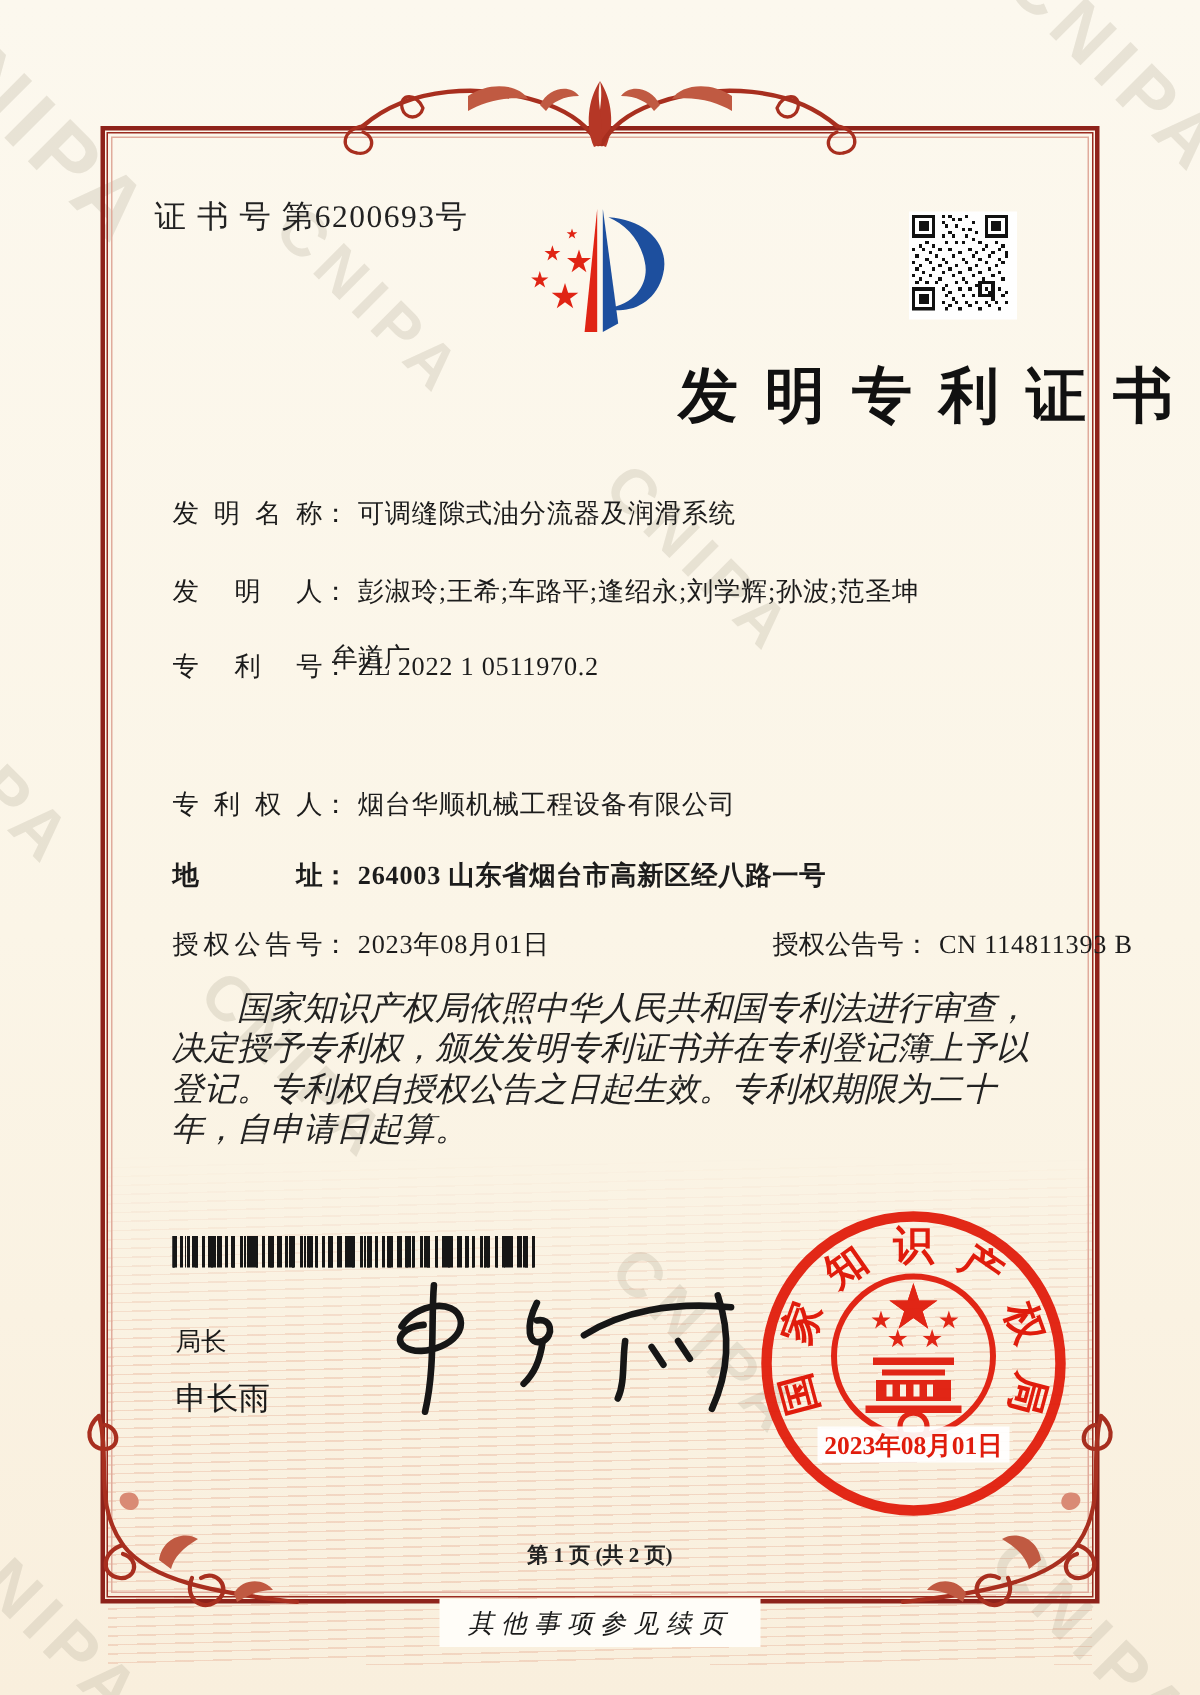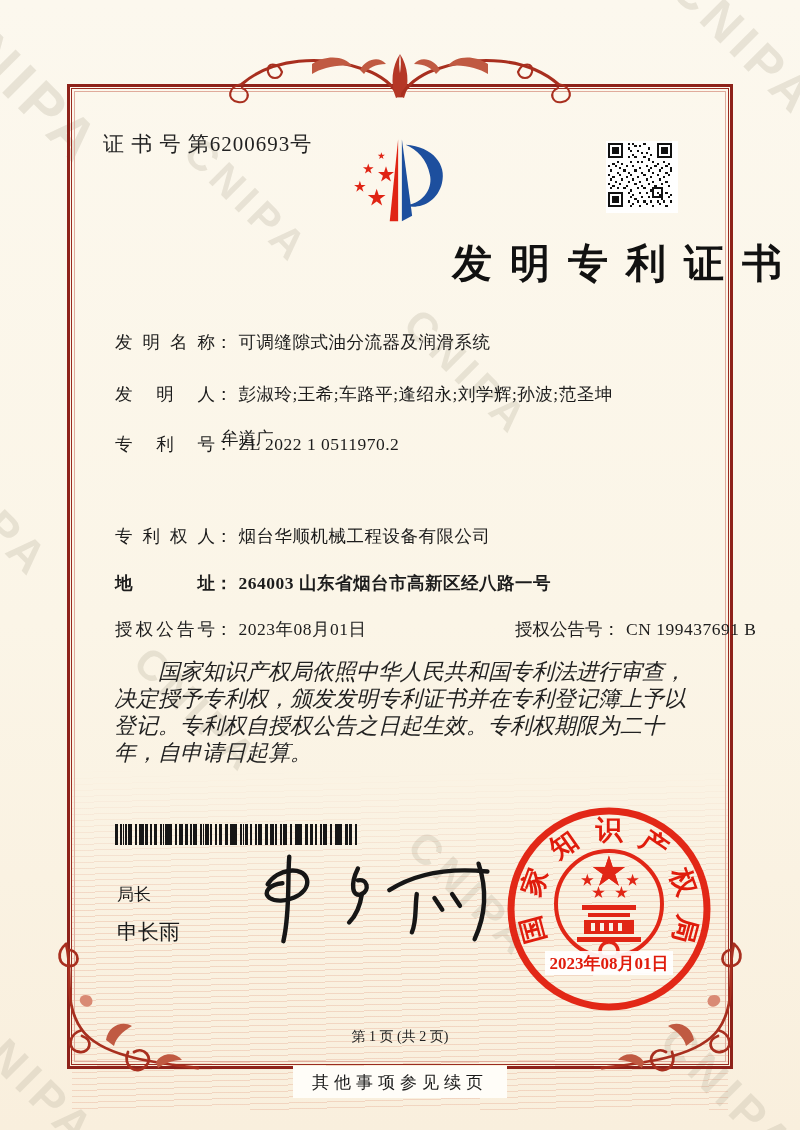--- a/index.html
+++ b/index.html
@@ -55,24 +55,24 @@
        repeating-linear-gradient(90deg,#161616 0 3px,rgba(0,0,0,0) 3px 13px);}
 
   .signer-title{position:absolute;left:117px;top:883px;font-size:17px;color:#1a1a1a;}
   .signer-name{position:absolute;left:117px;top:918px;font-size:21px;color:#1a1a1a;}
   .signature{position:absolute;left:252px;top:850px;}
 
   .seal{position:absolute;left:503px;top:803px;width:212px;height:212px;}
   .sealchar{font-size:27px;font-weight:700;fill:#e01c0c;font-family:"Liberation Serif",serif;}
   .sealdate{font-size:17px;font-weight:700;fill:#e01c0c;font-family:"Liberation Serif",serif;}
 
-  .page-info{position:absolute;left:0;right:0;top:1028px;text-align:center;font-size:14px;color:#222;}
+  .page-info{position:absolute;left:0;right:0;top:1028px;text-align:center;font-size:14px;color:#222;font-weight:bold;}
   .cont-note-band{position:absolute;left:293px;top:1066px;width:214px;height:32px;background:#fffdf8;z-index:4;}
   .cont-note{position:absolute;left:0;right:0;top:1071px;text-align:center;font-size:17px;
-             letter-spacing:5px;color:#1a1a1a;z-index:5;}
+             font-style:italic;letter-spacing:5px;color:#1a1a1a;z-index:5;}
 </style>
 </head>
 <body>
 
 <div class="page">
 
   <span class="wm" style="left:-30px;top:-16px;font-size:58px;">CNIPA</span>
   <span class="wm" style="left:700px;top:-42px;font-size:50px;">CNIPA</span>
   <span class="wm" style="left:208px;top:128px;font-size:42px;">CNIPA</span>
   <span class="wm" style="left:428px;top:300px;font-size:42px;">CNIPA</span>
@@ -219,21 +219,21 @@
       <span class="flabel">专利权人</span><span class="fcolon">：</span><span class="fval">烟台华顺机械工程设备有限公司</span>
     </div>
 
     <div class="frow" style="top:571px;font-weight:bold;">
       <span class="flabel">地址</span><span class="fcolon">：</span><span class="fval">264003 山东省烟台市高新区经八路一号</span>
     </div>
 
     <div class="frow" style="top:617px;">
       <span class="flabel">授权公告号</span><span class="fcolon">：</span><span class="fval">2023年08月01日</span>
       <span class="grant-no">
-        <span>授权公告号</span><span class="fcolon">：</span><span class="fval">CN 199437691 B</span>
+        <span>授权公告号</span><span class="fcolon">：</span><span class="fval">CN 114811393 B</span>
       </span>
     </div>
 
     <div class="paras">
       <p>国家知识产权局依照中华人民共和国专利法进行审查，决定授予专利权，颁发发明专利证书并在专利登记簿上予以登记。专利权自授权公告之日起生效。专利权期限为二十年，自申请日起算。</p>
     </div>
 
     <div class="barcode"></div>
 
     <div class="signer-title">局长</div>

